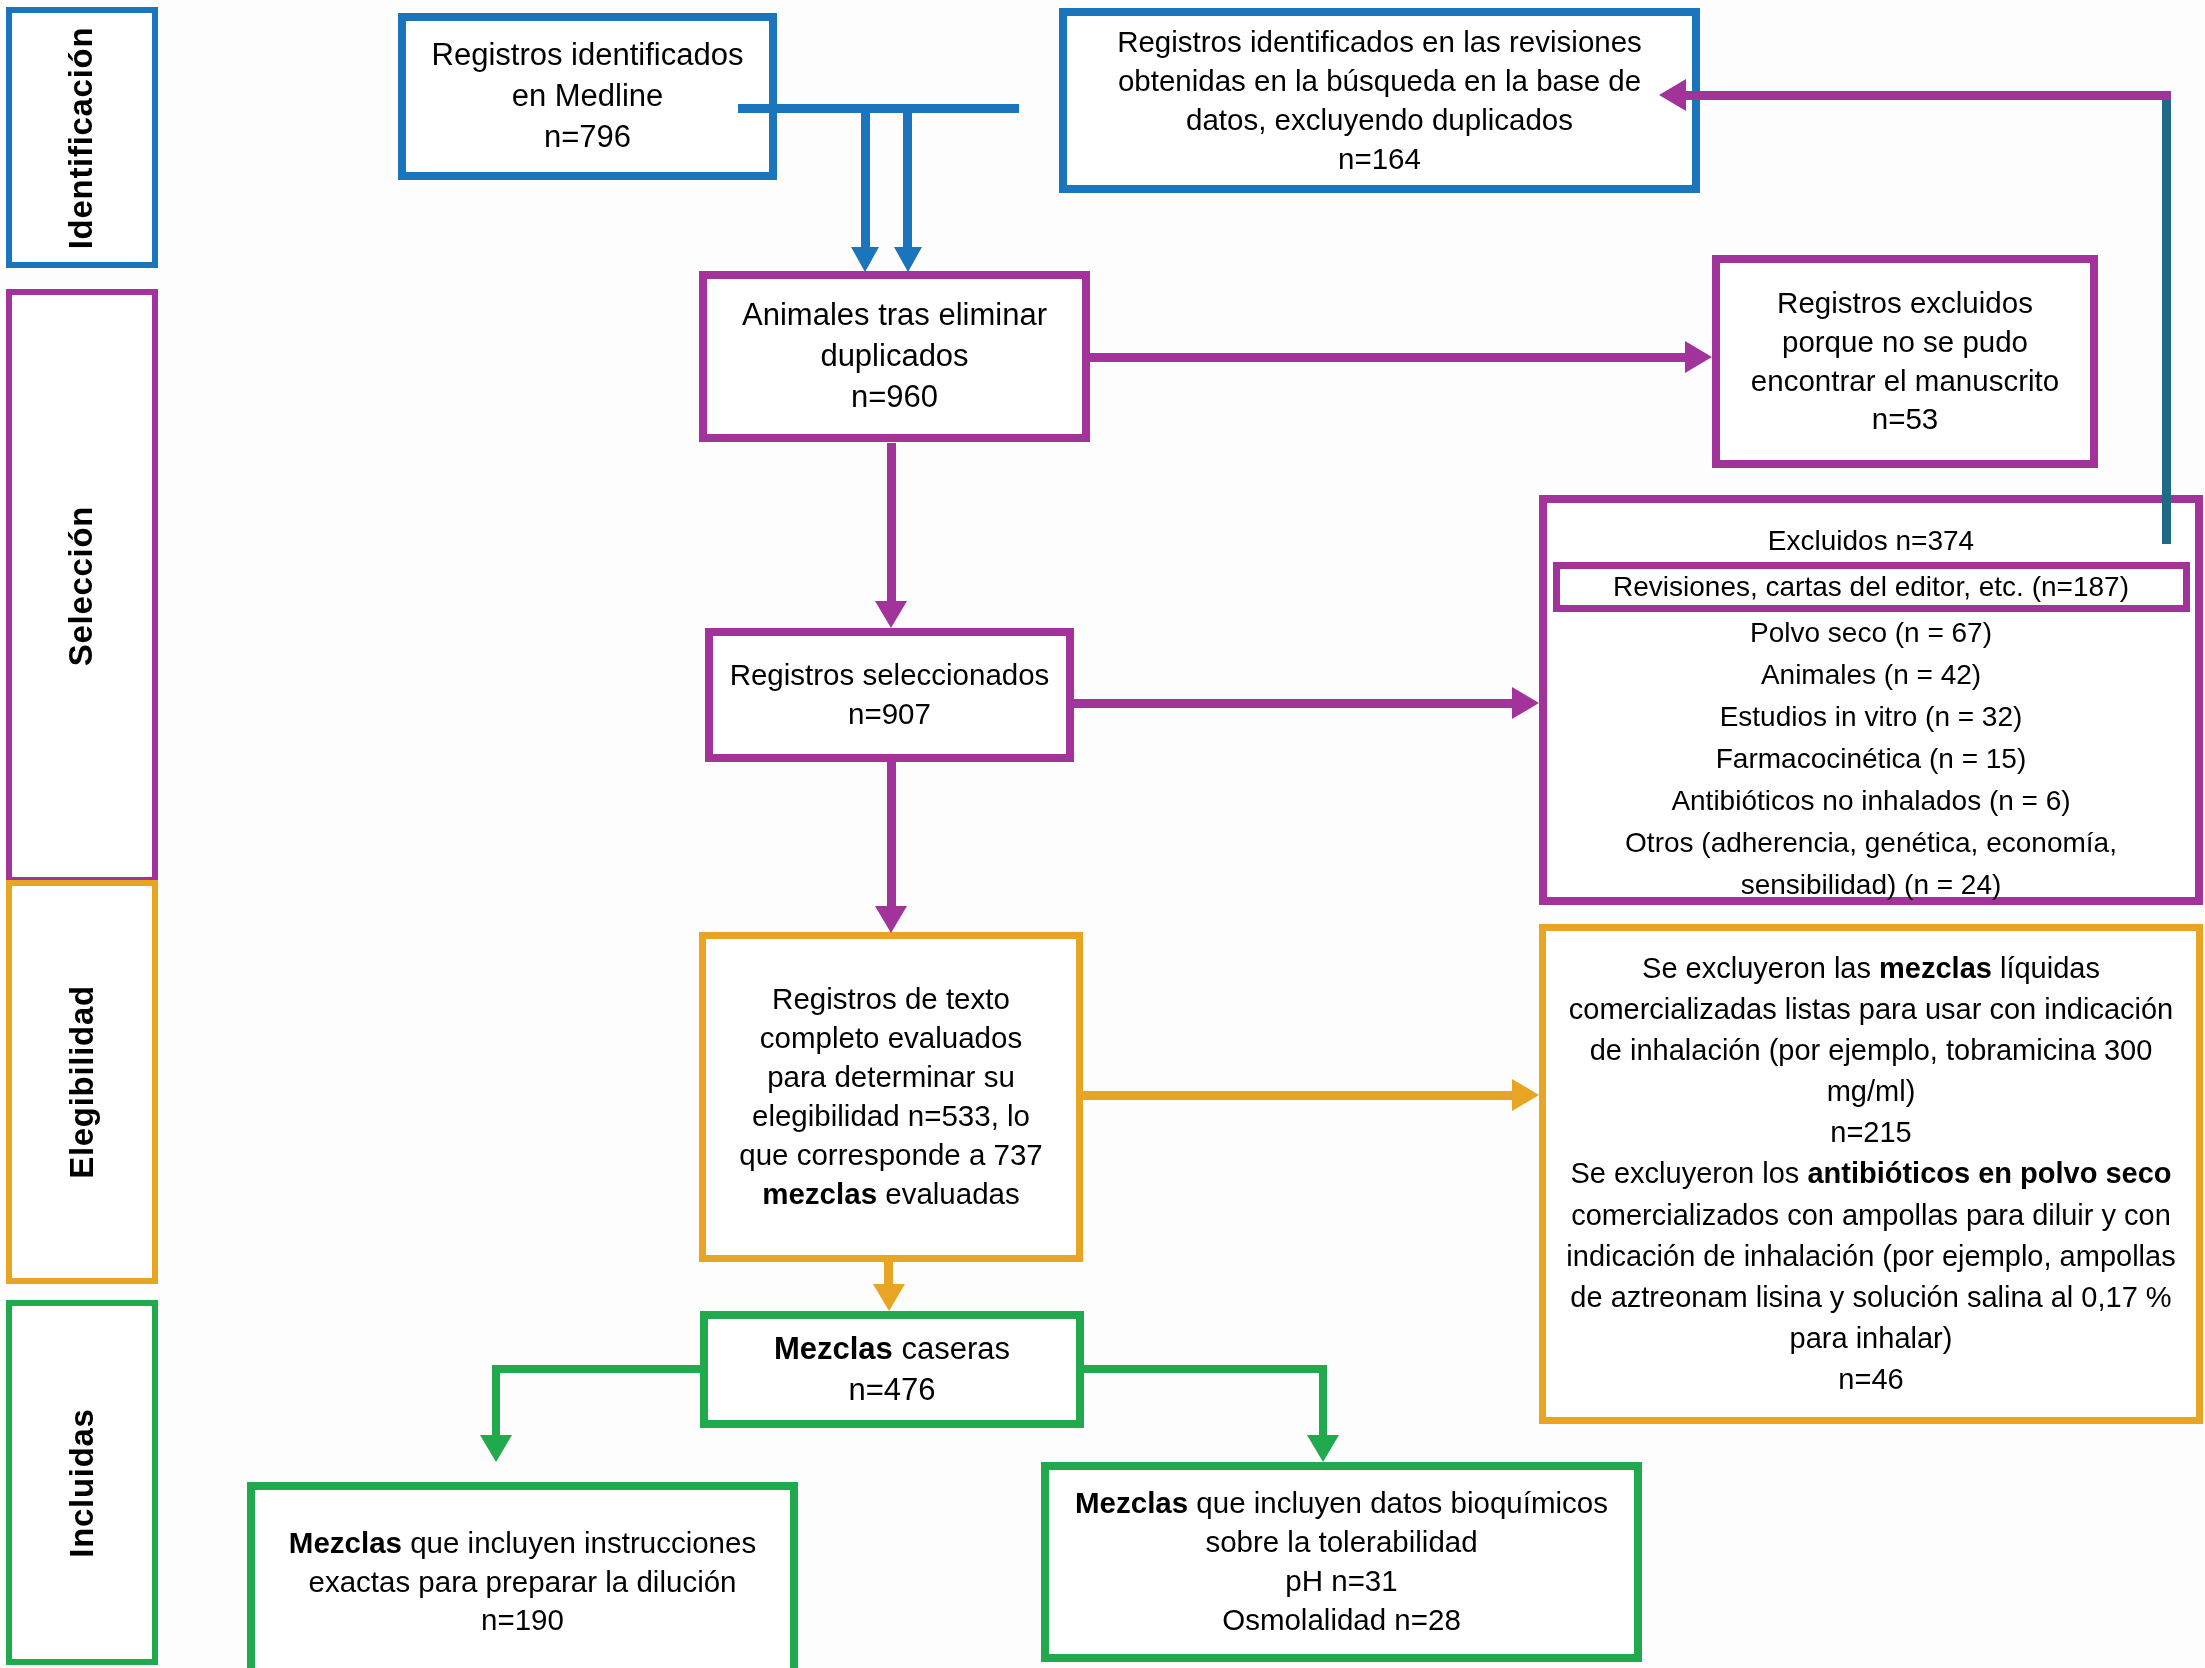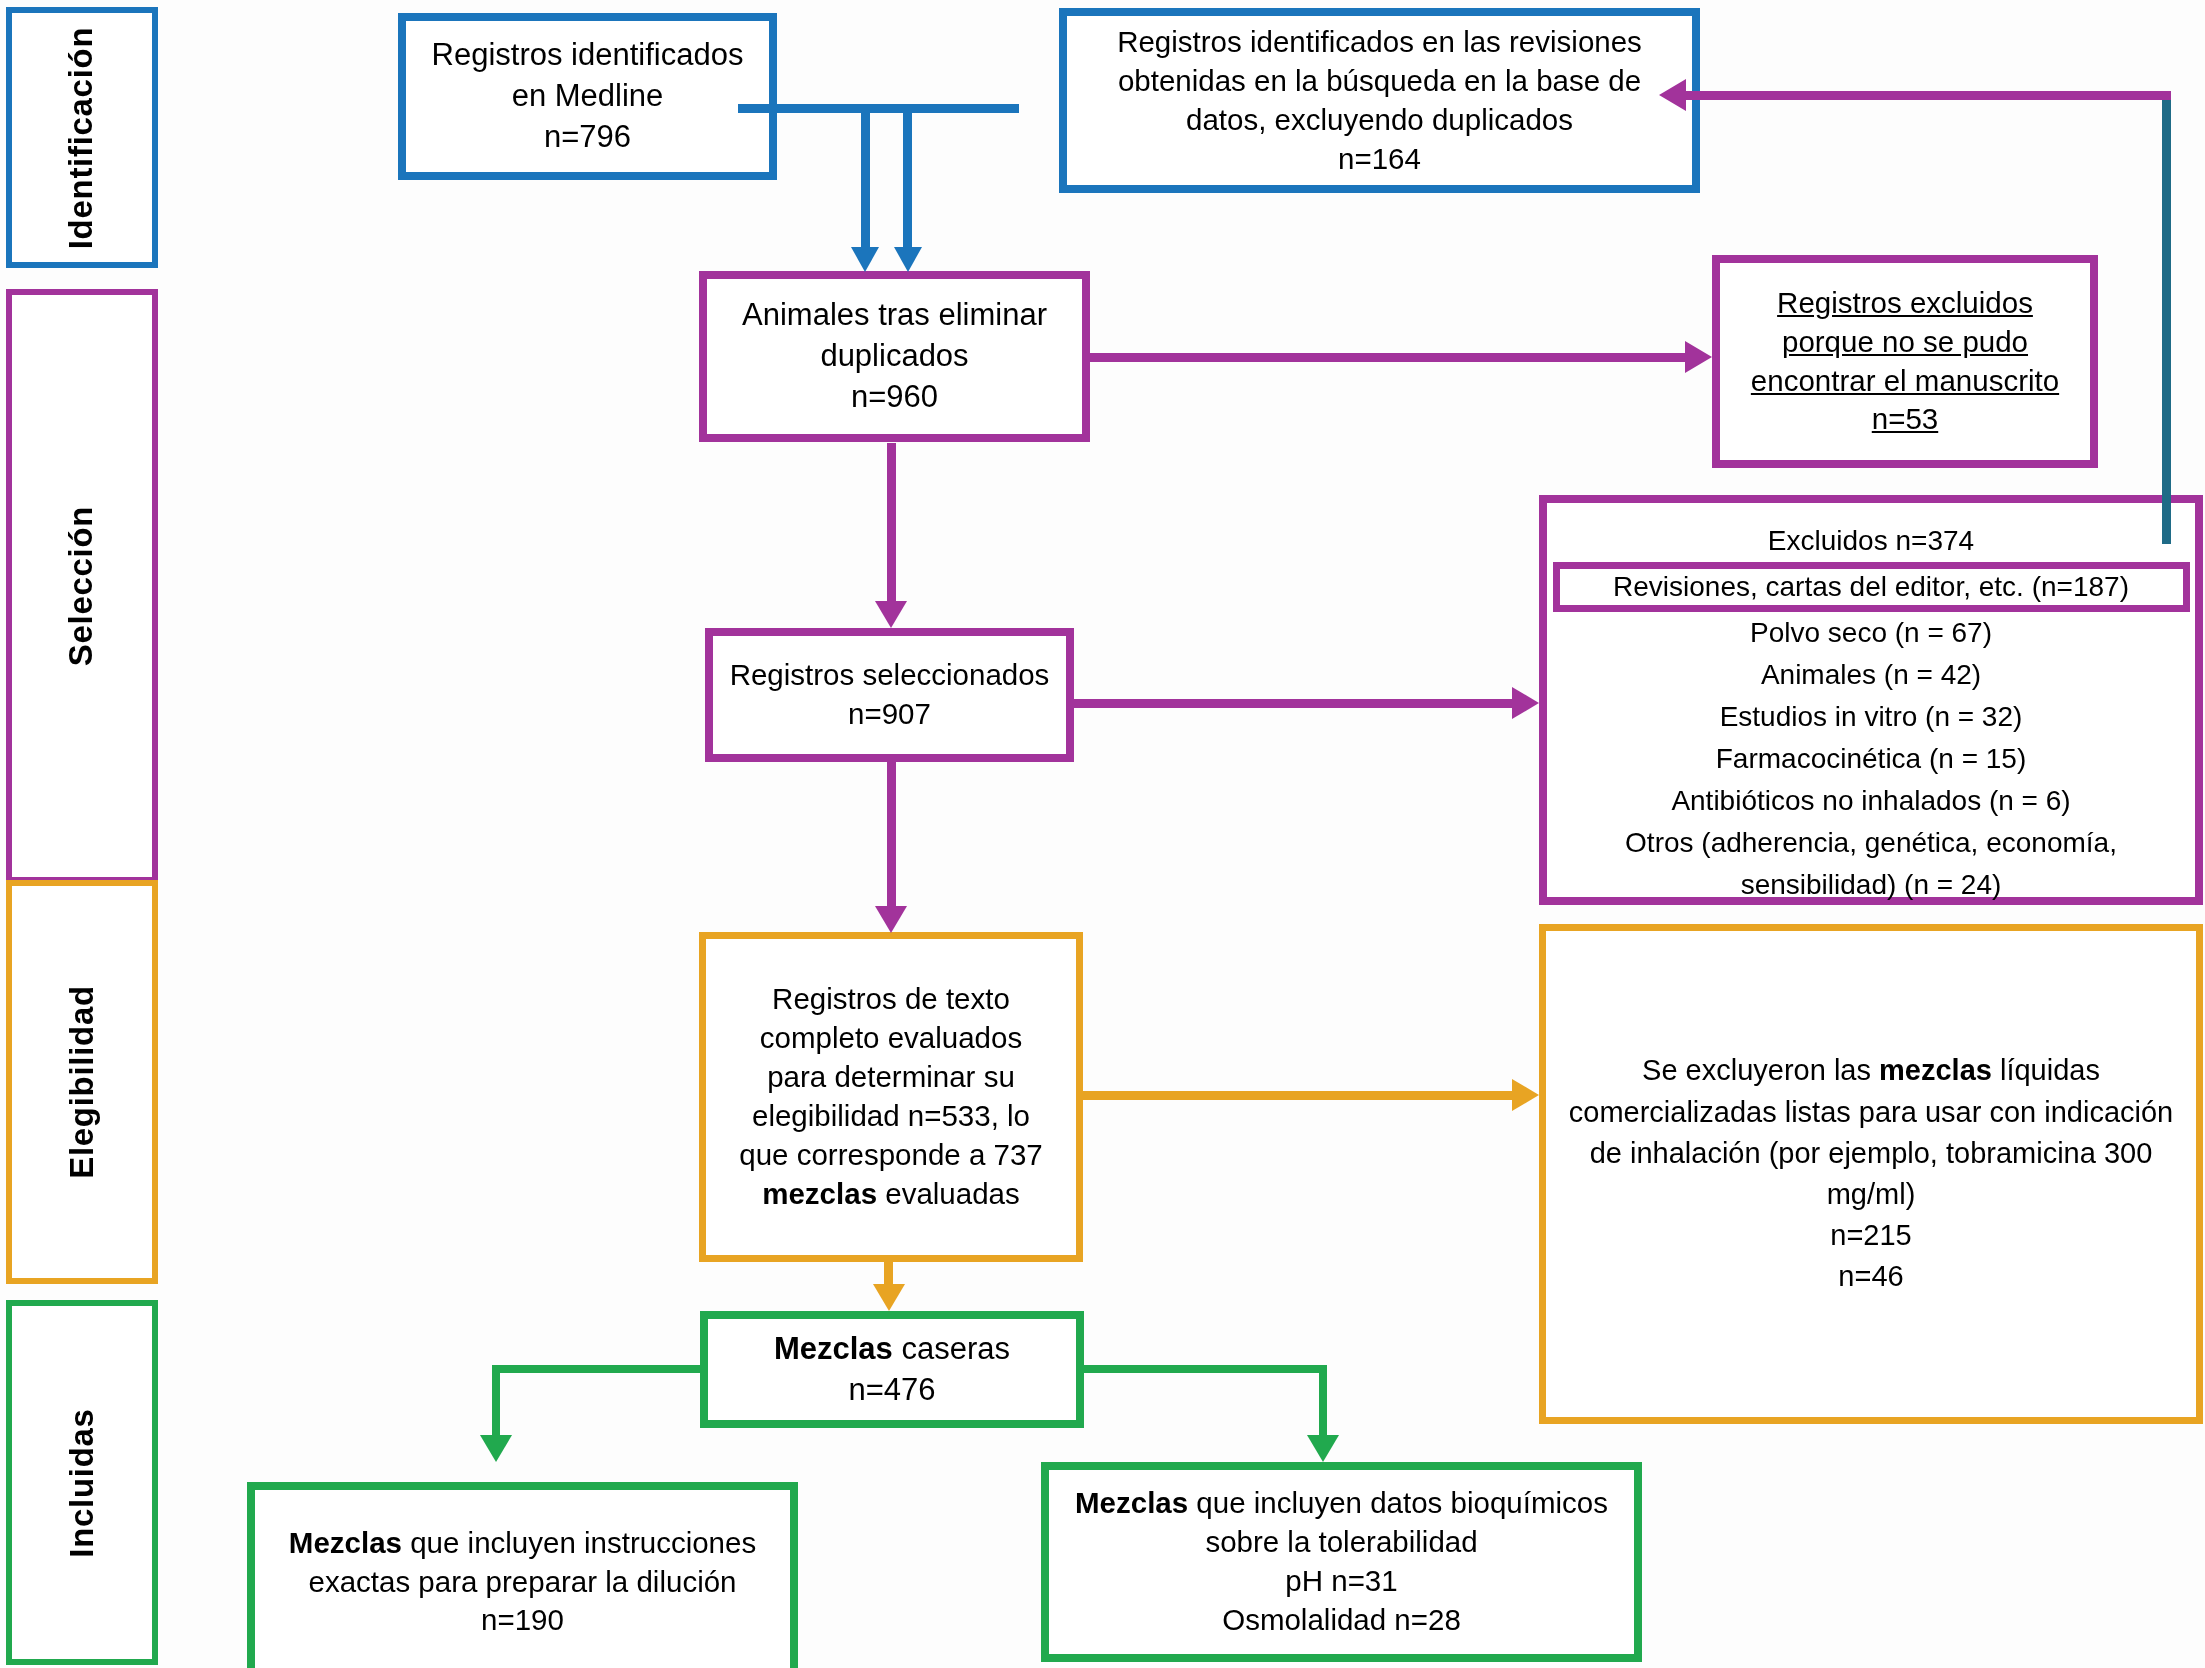--- a/index.html
+++ b/index.html
@@ -94,21 +94,21 @@
   <div class="box b-blue" style="left:1019px;top:8.4px;width:641px;height:185px;padding:0 11.2px;">
     <span>Registros identificados en las revisiones obtenidas en la búsqueda en la base de datos, excluyendo duplicados</span>
     <span class="nline">n=164</span>
   </div>
 
   <div class="box b-purple" style="left:699px;top:271px;width:391px;height:171px;font-size:31px;padding:0 12.6px;">
     <span>Animales tras eliminar duplicados</span>
     <span class="nline">n=960</span>
   </div>
 
-  <div class="box b-purple" style="left:1712px;top:255px;width:386px;height:213px;padding:0 12.6px;text-decoration:underline;">
+  <div class="box b-purple" style="left:1712px;top:255px;width:386px;height:213px;padding:0 12.6px;">
     <span>Registros excluidos porque no se pudo encontrar el manuscrito</span>
     <span class="nline">n=53</span>
   </div>
 
   <div class="box b-purple" style="left:705px;top:628px;width:369px;height:134px;padding:0 8.4px;">
     <span>Registros seleccionados</span>
     <span class="nline">n=907</span>
   </div>
 
   <div class="box b-purple" style="left:1539px;top:495px;width:664px;height:410px;font-size:28px;justify-content:flex-start;padding-top:17px;">
@@ -124,20 +124,21 @@
     <div class="excl-line" style="max-width:618px;">Otros (adherencia, genética, economía, sensibilidad) (n = 24)</div>
   </div>
 
   <div class="box b-yellow" style="left:699px;top:932px;width:384px;height:330px;padding:0 25px;">
     <span><span>Registros de texto completo evaluados para determinar su elegibilidad n=533, lo que corresponde a 737 </span><b>mezclas</b><span> evaluadas</span></span>
   </div>
 
   <div class="box b-yellow" style="left:1539px;top:924px;width:664px;height:500px;font-size:29px;padding:0 19.7px;line-height:1.42;">
     <span><span>Se excluyeron las </span><b>mezclas</b><span> líquidas comercializadas listas para usar con indicación de inhalación (por ejemplo, tobramicina 300 mg/ml)</span></span>
     <span class="nline">n=215</span>
+    <span><span>Se excluyeron los </span><b>antibióticos en polvo seco</b><span> comercializados con ampollas para diluir y con indicación de inhalación (por ejemplo, ampollas de aztreonam lisina y solución salina al 0,17 % para inhalar)</span></span>
     <span class="nline">n=46</span>
   </div>
 
   <div class="box b-green" style="left:700px;top:1311px;width:384px;height:117px;font-size:31px;">
     <span><b>Mezclas</b><span> caseras</span></span>
     <span class="nline">n=476</span>
   </div>
 
   <div class="box b-green" style="left:247px;top:1462px;width:551px;height:200px;padding:0 14px;margin-top:20px;">
     <span><b>Mezclas</b><span> que incluyen instrucciones exactas para preparar la dilución</span></span>

